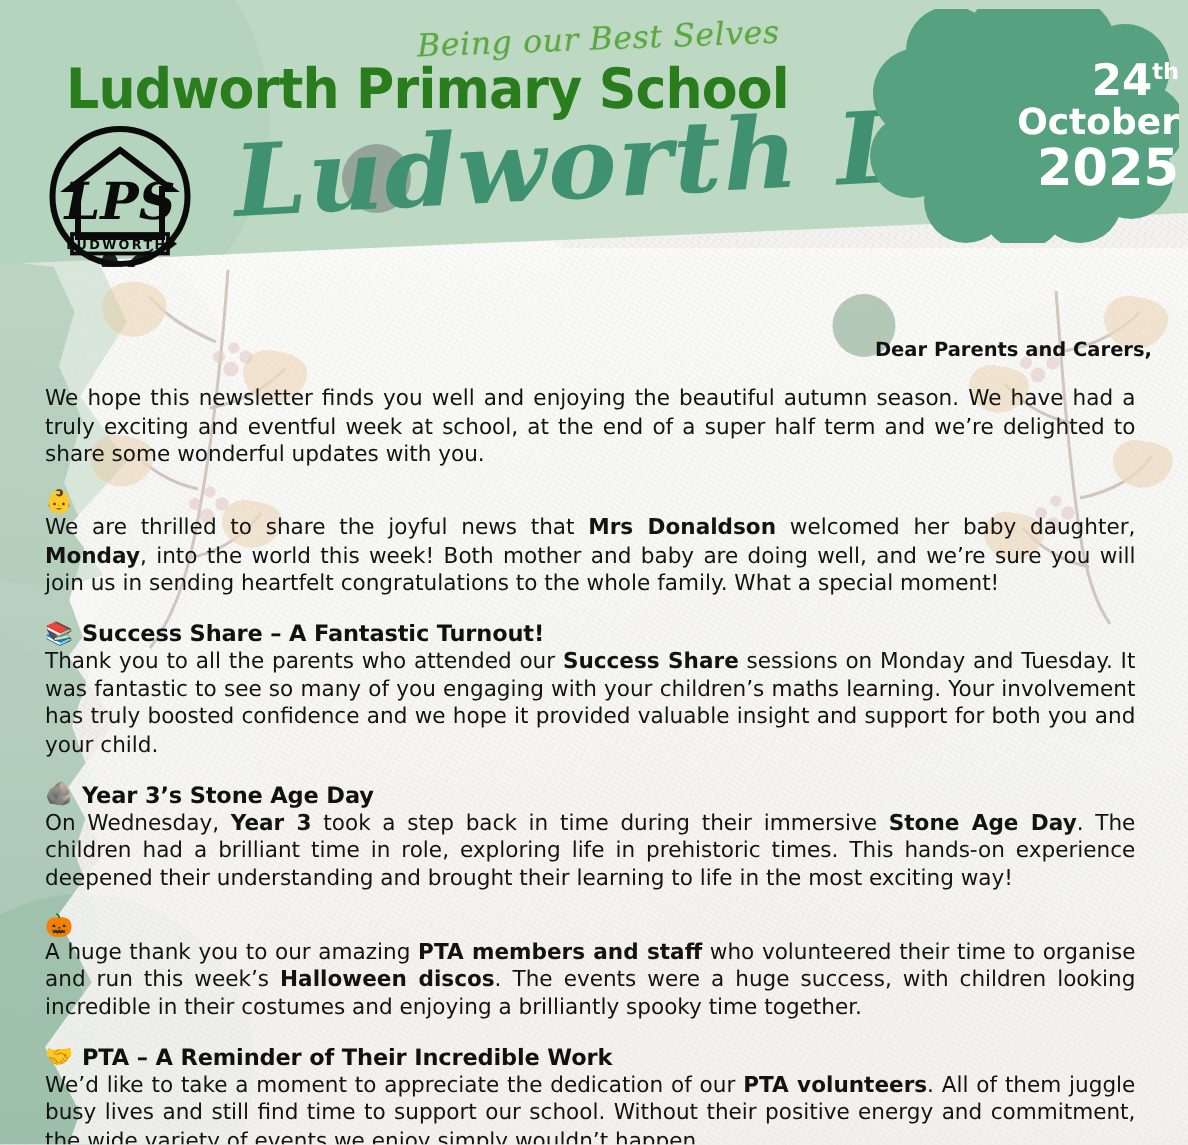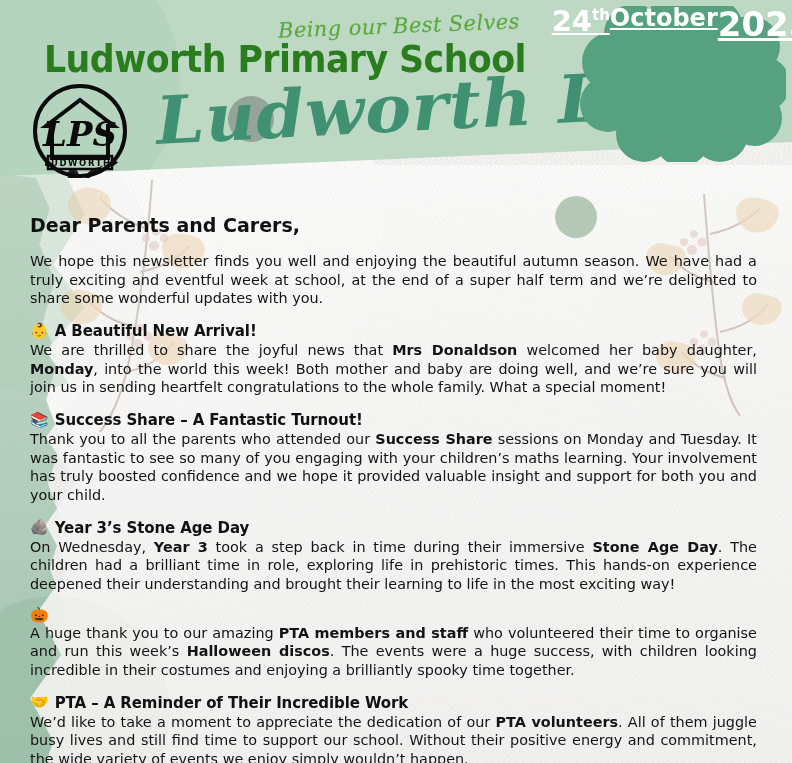--- a/index.html
+++ b/index.html
@@ -124,43 +124,42 @@
 
   
   #logo { position:absolute; left:28px; top:84px; width:104px; height:98px; }
 
   
   #date-blob {
     position:absolute; left:578px; top:6px; width:208px; height:156px;
   }
   #date-blob-text {
     position:absolute; inset:0;
-    display:flex; 
-    align-items:flex-start; justify-content:center;
+    display:flex; flex-direction:column;
+    align-items:flex-end; justify-content:center;
     color:#ffffff; font-family:"DejaVu Sans", sans-serif;
     font-weight:bold; line-height:1.06; text-align:center;
     z-index:2;
-    text-decoration:underline;
   }
   #date-day { font-size:29px; }
   #date-day sup { font-size:15px; vertical-align:super; }
   #date-month { font-size:24px; }
   #date-year  { font-size:34px; }
 
   
   #content {
     position:absolute; left:0; top:178px; width:792px; height:585px;
     padding:0 24px 0 30px;
     z-index:5;
   }
   .greeting {
-    text-align:left;
-    font-family:"DejaVu Sans", sans-serif;
-    font-weight:bold; font-size:19px; color:#111;
-    margin-top:36px; margin-bottom:16px;
+    text-align:right;
+    font-family:"DejaVu Sans", sans-serif;
+    font-weight:bold; font-size:13px; color:#111;
+    margin-top:48px; margin-bottom:16px;
   }
   .para {
     font-family:"DejaVu Sans", sans-serif;
     font-size:14.6px; line-height:1.28; color:#131313;
     text-align:justify;
     transform:scaleX(.985);
     transform-origin:left center;
   }
   .section { margin-top:14px; }
   .section-head {
@@ -289,21 +288,20 @@
     </div>
   </div>
 
   <div id="content">
     <div class="greeting">Dear Parents and Carers,</div>
     <div class="para">We hope this newsletter finds you well and enjoying the beautiful autumn season. We have had a truly exciting and eventful week at school, at the end of a super half term and we’re delighted to share some wonderful updates with you.</div>
     <div id="sections">
         <div class="section">
           <div class="section-head">
             <span class="emoji">👶</span>
-            <span class="htext">A Beautiful New Arrival!</span>
           </div>
           <div class="para">We are thrilled to share the joyful news that <b>Mrs Donaldson</b> welcomed her baby daughter, <b>Monday</b>, into the world this week! Both mother and baby are doing well, and we’re sure you will join us in sending heartfelt congratulations to the whole family. What a special moment!</div>
         </div>
         <div class="section">
           <div class="section-head">
             <span class="emoji">📚</span>
             <span class="htext">Success Share – A Fantastic Turnout!</span>
           </div>
           <div class="para">Thank you to all the parents who attended our <b>Success Share</b> sessions on Monday and Tuesday. It was fantastic to see so many of you engaging with your children’s maths learning. Your involvement has truly boosted confidence and we hope it provided valuable insight and support for both you and your child.</div>
         </div>

